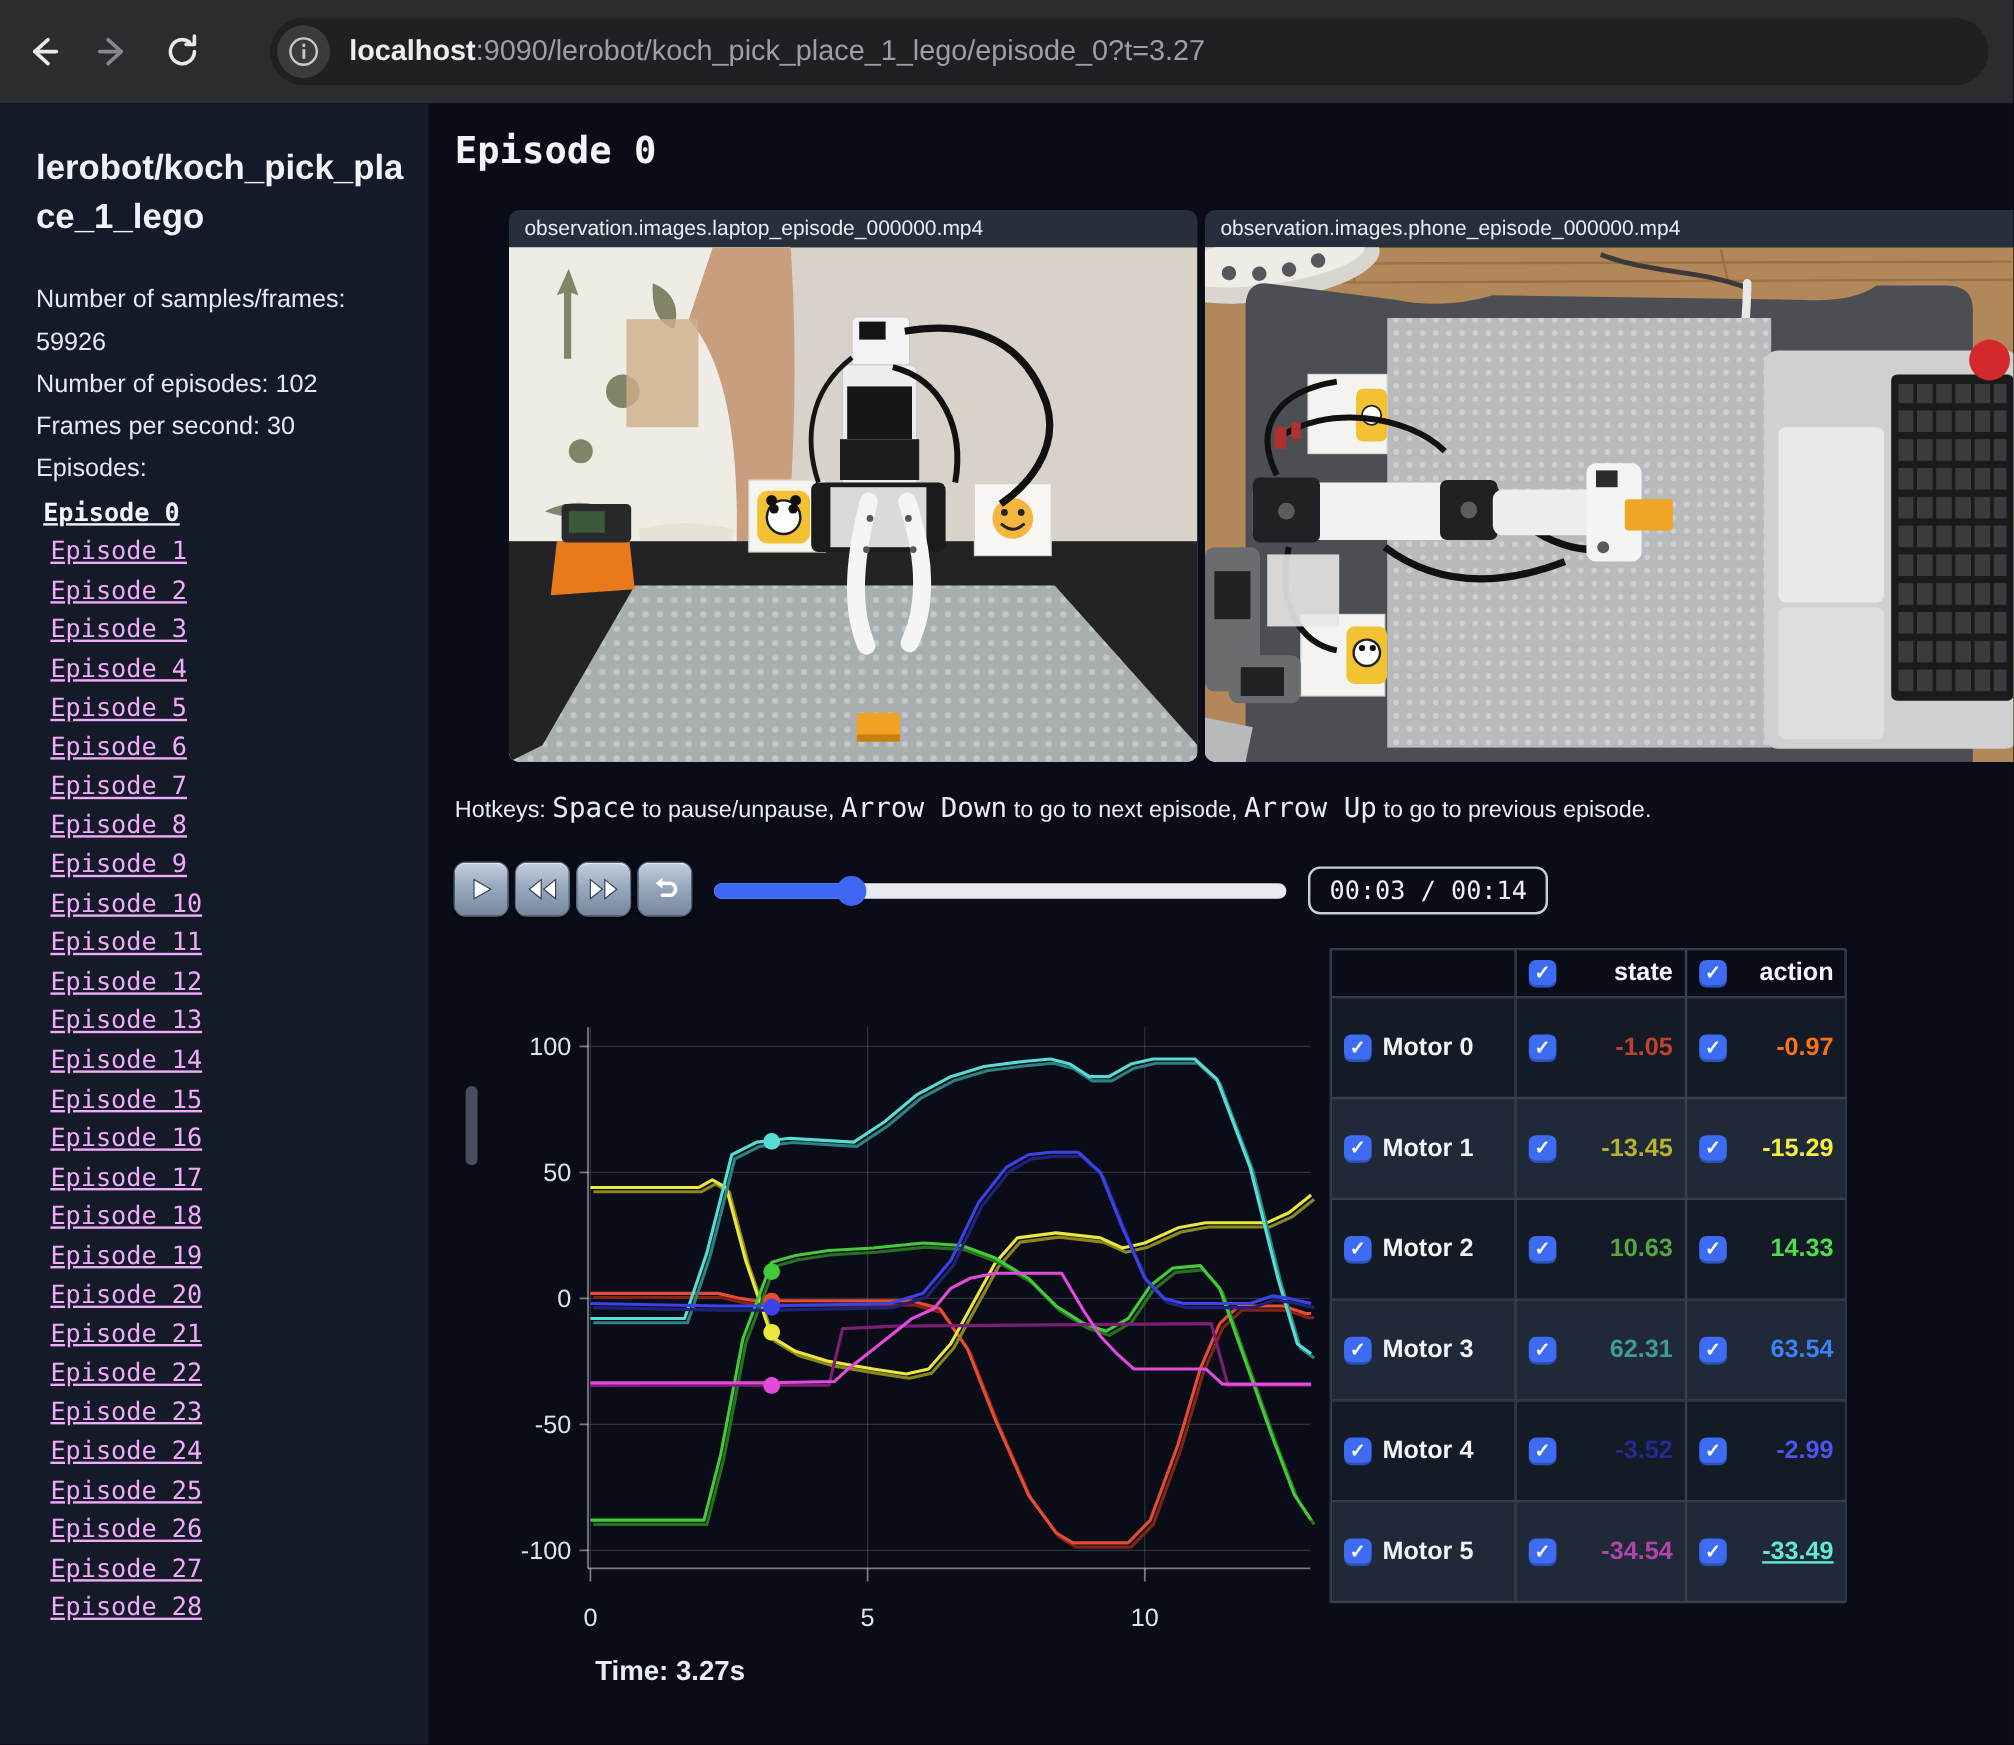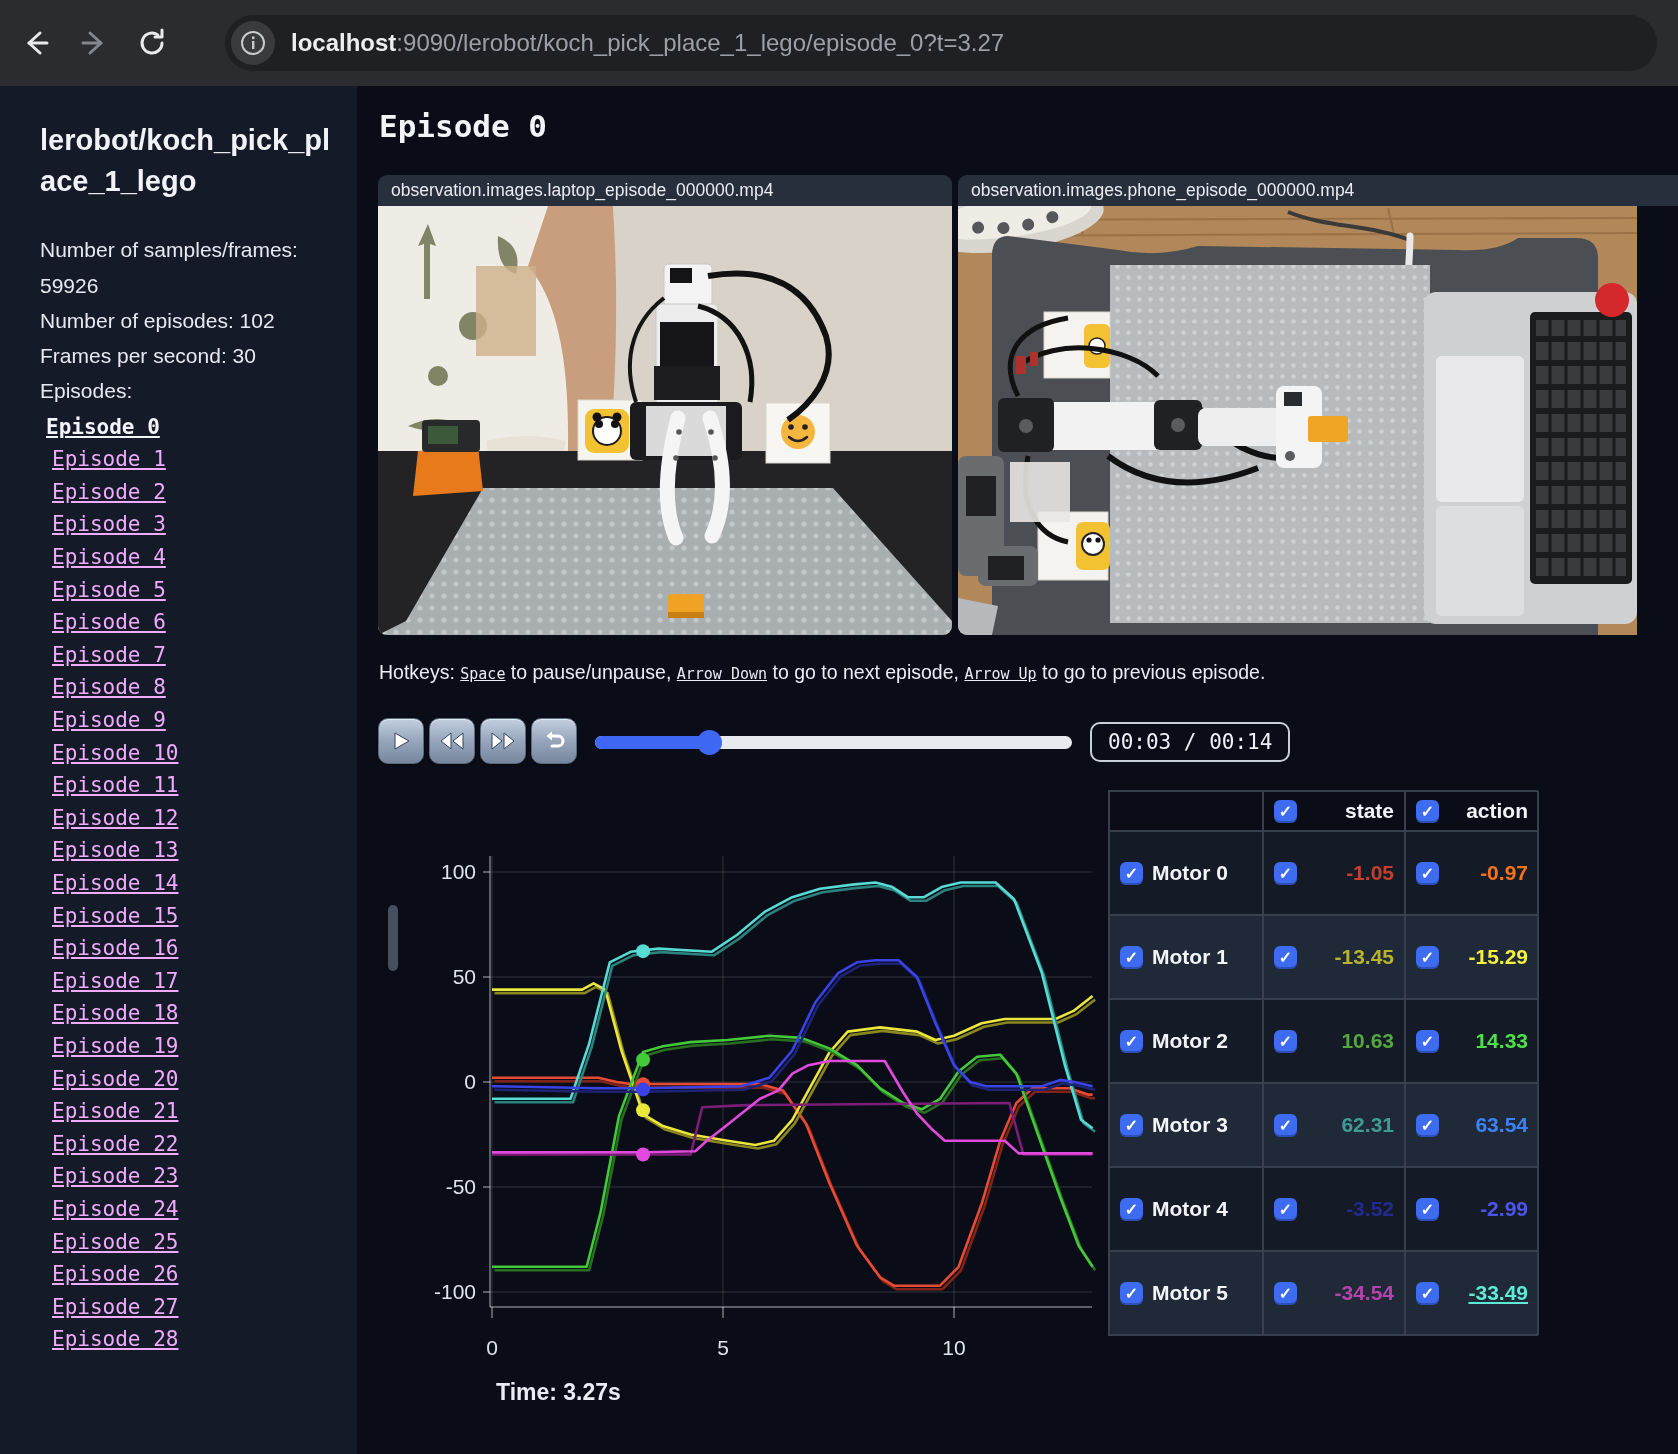--- a/index.html
+++ b/index.html
@@ -9,34 +9,34 @@
 
   
   #chrome{position:absolute;left:0;top:0;width:1678px;height:86px;background:#2b2c2f;display:flex;align-items:center;}
   .nav-ic{width:44px;height:44px;display:flex;align-items:center;justify-content:center;margin-left:14px;border-radius:22px;}
   #urlbar{position:absolute;left:225px;top:15px;height:56px;width:1432px;background:#1f2023;border-radius:28px;display:flex;align-items:center;}
   #infocirc{width:44px;height:44px;border-radius:22px;background:#3a3b3f;margin-left:6px;display:flex;align-items:center;justify-content:center;}
   #urltext{margin-left:16px;font-size:24px;color:#9aa0a6;white-space:nowrap;}
   #urltext b{color:#eceef1;font-weight:600;}
 
   
-  #sidebar{position:absolute;left:0;top:86px;width:357px;height:1368px;background:#151a28;padding:34px 20px 0 40px;overflow:hidden;}
+  #sidebar{position:absolute;left:0;top:86px;width:357px;height:1368px;background:#151a28;padding:34px 20px 0 30px;overflow:hidden;}
   #ds-title{font-size:29px;font-weight:700;color:#f0f2f7;line-height:1.42;word-break:break-all;}
   #ds-info{margin-top:30px;font-size:21px;color:#e6e9f1;line-height:1.68;width:300px;}
   #ep-list{margin-top:2px;}
   .ep-link{display:block;font-family:"DejaVu Sans Mono",monospace;font-size:21px;line-height:32.6px;color:#f0abfc;text-decoration:underline;margin-left:12px;}
   .ep-link.active{font-weight:700;color:#f2f4fa;margin-left:6px;}
 
   
   #main-title{position:absolute;left:379px;top:108px;font-size:31px;font-weight:700;color:#f2f4f8;}
-  .vid-panel{position:absolute;top:175px;border-radius:9px;overflow:hidden;}
+  .vid-panel{position:absolute;top:175px;border-radius:9px;overflow:hidden;margin-left:46px;}
   .vid-title{height:31px;background:#272e3c;color:#e9ecf2;font-size:17.5px;display:flex;align-items:center;padding-left:13px;white-space:nowrap;overflow:hidden;}
   .vid-body{background:#11141c;}
   #hotkeys{position:absolute;left:379px;top:661px;font-size:19.5px;color:#e9ecf2;}
-  #hotkeys .k{font-family:"DejaVu Sans Mono",monospace;font-size:15px;text-decoration:underline;}
+  #hotkeys .k{font-family:"DejaVu Sans Mono",monospace;font-size:23px;}
 
   
   .ctl-btn{position:absolute;top:718px;width:46px;height:46px;border-radius:10px;border:1px solid #5c6a80;background:linear-gradient(180deg,#c3cfdf 0%,#9aa9bf 45%,#76869d 100%);box-shadow:inset 0 1px 0 rgba(255,255,255,.55),0 1px 2px rgba(0,0,0,.5);display:flex;align-items:center;justify-content:center;}
   #slider{position:absolute;left:595px;top:736px;width:477px;height:13px;border-radius:7px;background:#e8eaf0;}
   #slider-fill{height:13px;border-radius:7px 0 0 7px;background:#3e68f4;}
   #slider-thumb{position:absolute;top:-6px;width:25px;height:25px;border-radius:13px;background:#3e68f4;}
   #timebox{position:absolute;left:1090px;top:722px;height:40px;padding:0 16px;border:2px solid #c8cfdb;border-radius:10px;color:#eef0f5;font-size:21px;display:flex;align-items:center;}
 
   
   #mtable{position:absolute;left:1108px;top:790px;width:430px;border:1px solid #39404d;border-collapse:collapse;font-size:21px;}

